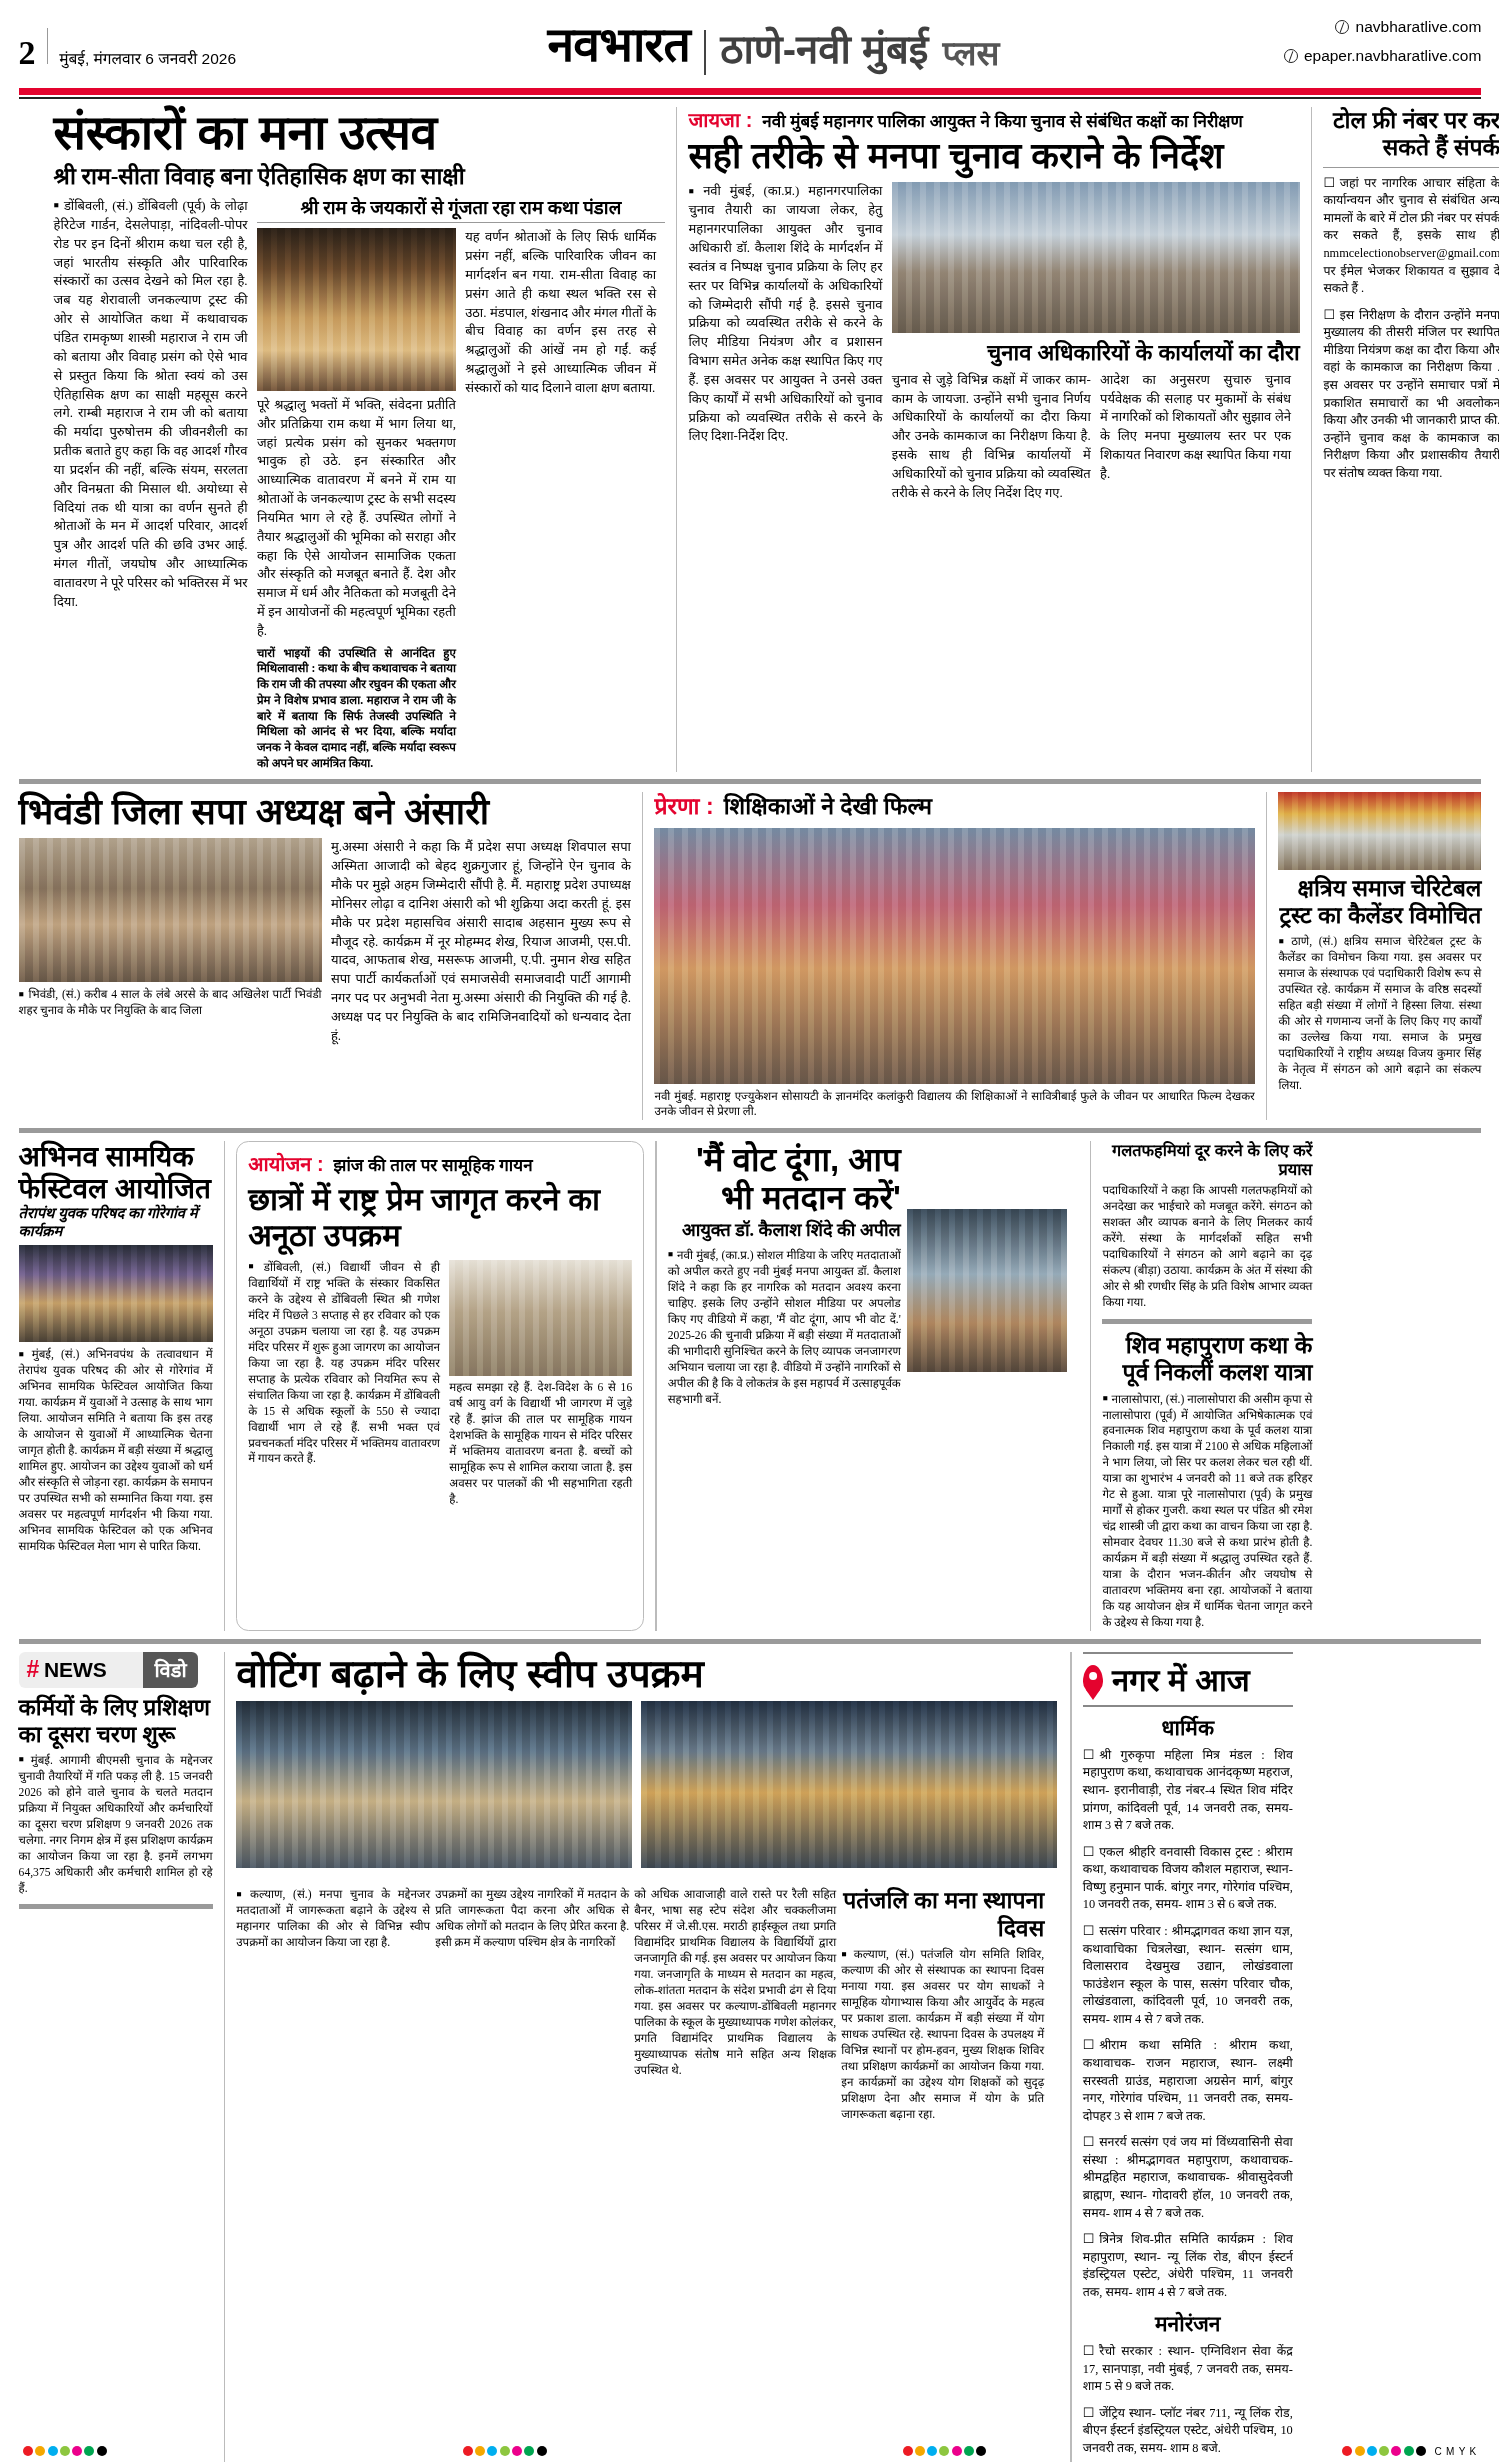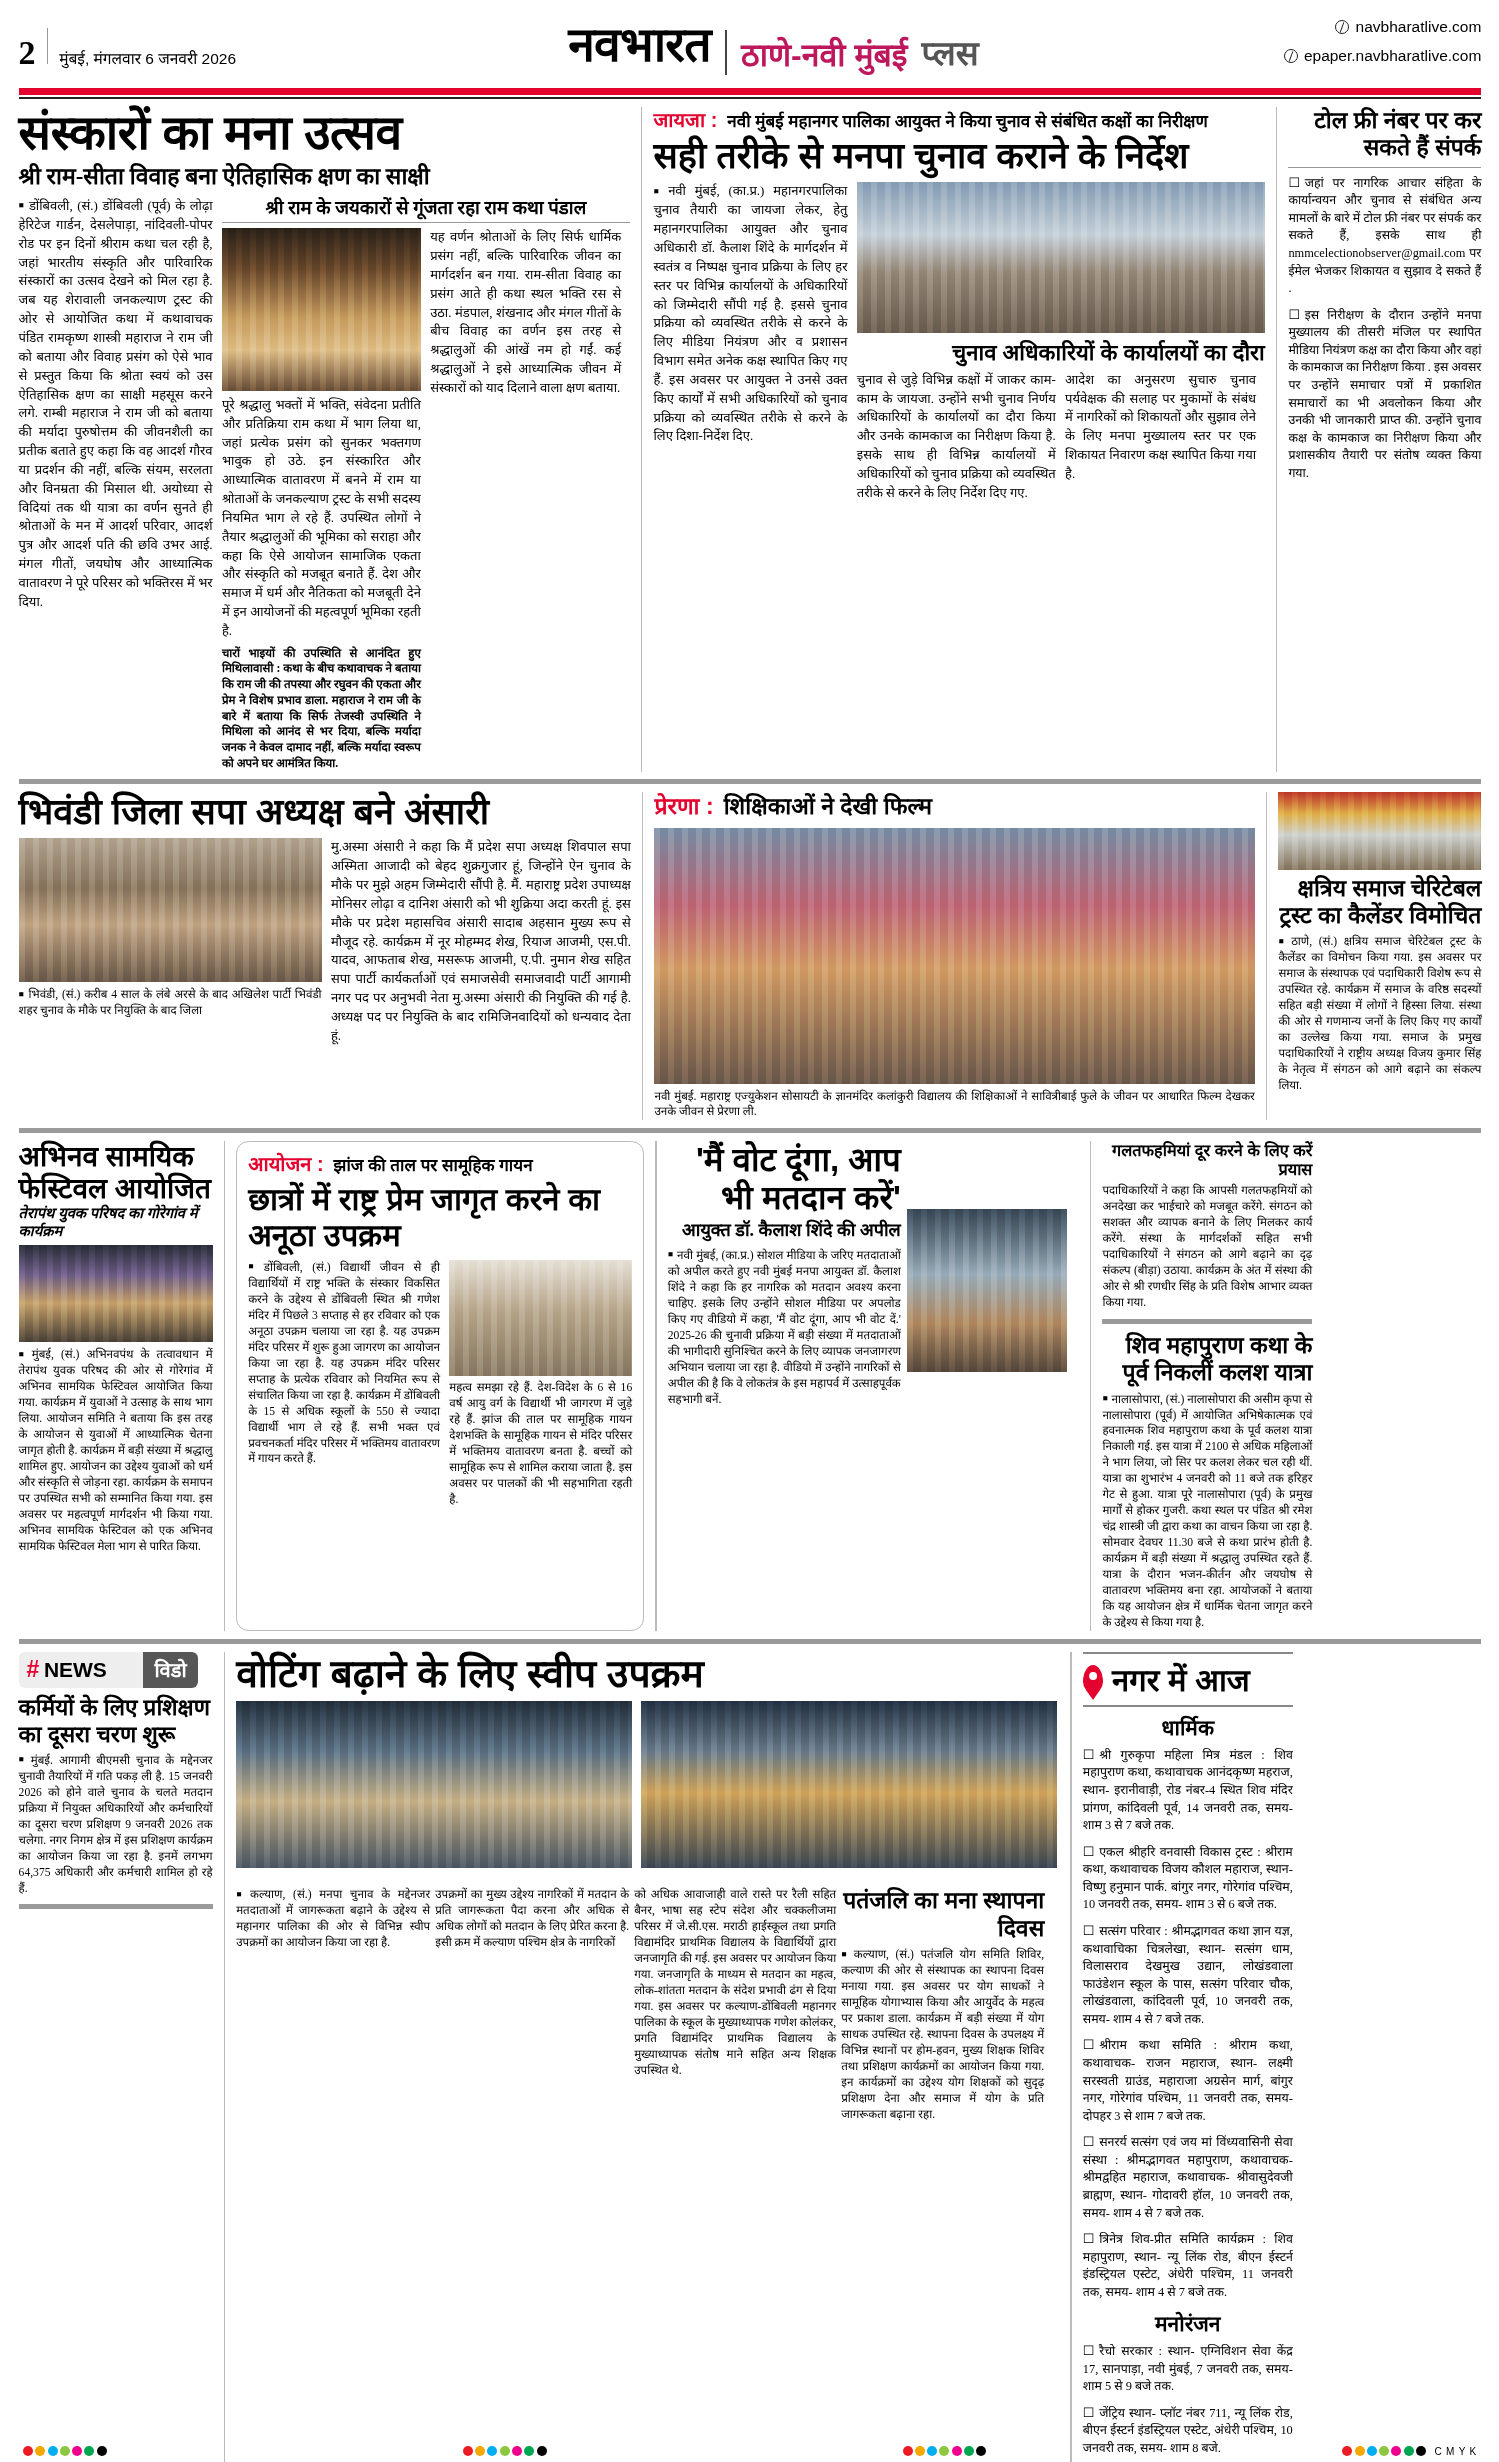--- a/index.html
+++ b/index.html
@@ -12,21 +12,21 @@
   
   .masthead { position:relative; height:85px; padding:0 18.6px; }
   .mh-row { display:flex; align-items:flex-end; height:78px; }
   .mh-left { display:flex; align-items:baseline; gap:11px; padding-bottom:7.8px; width:404px;}
   .page-no { font-size:34px; font-weight:bold; font-family:"Liberation Serif",serif; line-height:1;}
   .mh-divider { width:1.6px; height:36px; background:#999; }
   .mh-date { font-size:15.5px; font-family:"Liberation Sans",sans-serif; }
   .mh-center { flex:1; display:flex; align-items:flex-end; justify-content:center; gap:14px; padding-bottom:3.1px;}
   .brand { font-size:48px; font-weight:bold; letter-spacing:-0.8px; font-family:"Liberation Sans",sans-serif;}
   .brand-sep { width:2.3px; height:45px; background:#444; }
-  .edition { font-size:32px; font-weight:bold; color:#be185d; font-family:"Liberation Sans",sans-serif;}
+  .edition { font-size:40px; font-weight:bold; color:#404040; font-family:"Liberation Sans",sans-serif;}
   .edition-plus { font-size:34px; font-weight:bold; color:#555; font-family:"Liberation Sans",sans-serif;}
   .mh-right { width:357px; text-align:right; font-size:15.5px; font-family:"Liberation Sans",sans-serif; padding-bottom:7.8px; line-height:1.85;}
   .mh-right div { display:flex; justify-content:flex-end; align-items:center; gap:6.2px;}
   .globe { display:inline-block; width:14px; height:14px; border:1.2px solid #222; border-radius:50%; position:relative;}
   .globe:before { content:""; position:absolute; left:50%; top:0.8px; width:1.1px; height:11px; background:#222; transform:translateX(-50%) rotate(20deg);}
   .red-rule { height:7px; background:#e4032e; margin:3.1px 18.6px 0; }
   .thin-rule { height:1.6px; background:#222; margin:2.3px 18.6px 0; }
 
   
   .body-wrap { padding:7.8px 18.6px 0; }
@@ -122,21 +122,21 @@
       </div>
     </div>
   </div>
   <div class="red-rule"></div>
   <div class="thin-rule"></div>
 
   <div class="body-wrap">
 
   <div class="cols">
 
-    <div style="width:613px;">
+    <div style="width:613px;margin-left:35px;">
       <div class="hl-xl">संस्कारों का मना उत्सव</div>
       <div class="sub" style="margin-top:4.7px;">श्री राम-सीता विवाह बना ऐतिहासिक क्षण का साक्षी</div>
       <div style="display:flex; gap:9.3px; margin-top:6.2px;">
         <div style="width:194px;">
           <div class="body-txt lead">डोंबिवली, (सं.) डोंबिवली (पूर्व) के लोढ़ा हेरिटेज गार्डन, देसलेपाड़ा, नांदिवली-पोपर रोड पर इन दिनों श्रीराम कथा चल रही है, जहां भारतीय संस्कृति और पारिवारिक संस्कारों का उत्सव देखने को मिल रहा है. जब यह शेरावाली जनकल्याण ट्रस्ट की ओर से आयोजित कथा में कथावाचक पंडित रामकृष्ण शास्त्री महाराज ने राम जी को बताया और विवाह प्रसंग को ऐसे भाव से प्रस्तुत किया कि श्रोता स्वयं को उस ऐतिहासिक क्षण का साक्षी महसूस करने लगे. राम्बी महाराज ने राम जी को बताया की मर्यादा पुरुषोत्तम की जीवनशैली का प्रतीक बताते हुए कहा कि वह आदर्श गौरव या प्रदर्शन की नहीं, बल्कि संयम, सरलता और विनम्रता की मिसाल थी. अयोध्या से विदियां तक थी यात्रा का वर्णन सुनते ही श्रोताओं के मन में आदर्श परिवार, आदर्श पुत्र और आदर्श पति की छवि उभर आई. मंगल गीतों, जयघोष और आध्यात्मिक वातावरण ने पूरे परिसर को भक्तिरस में भर दिया.</div>
         </div>
         <div style="width:408px;">
           <div class="sub" style="font-size:18.6px; text-align:center; border-bottom:0.8px solid #999; padding-bottom:3.1px;">श्री राम के जयकारों से गूंजता रहा राम कथा पंडाल</div>
           <div style="display:flex; gap:9.3px; margin-top:4.7px;">
             <div style="width:199px;">

